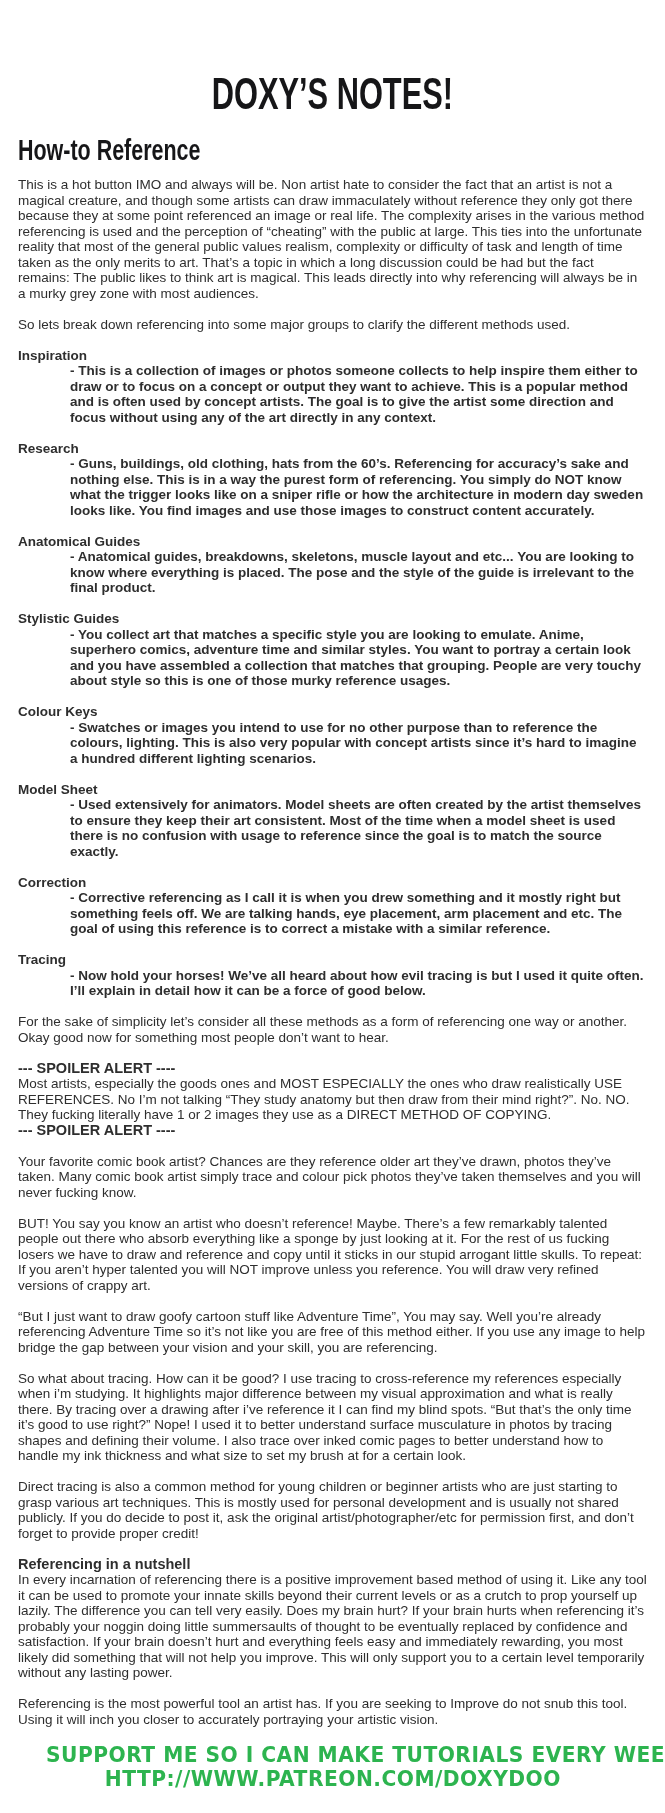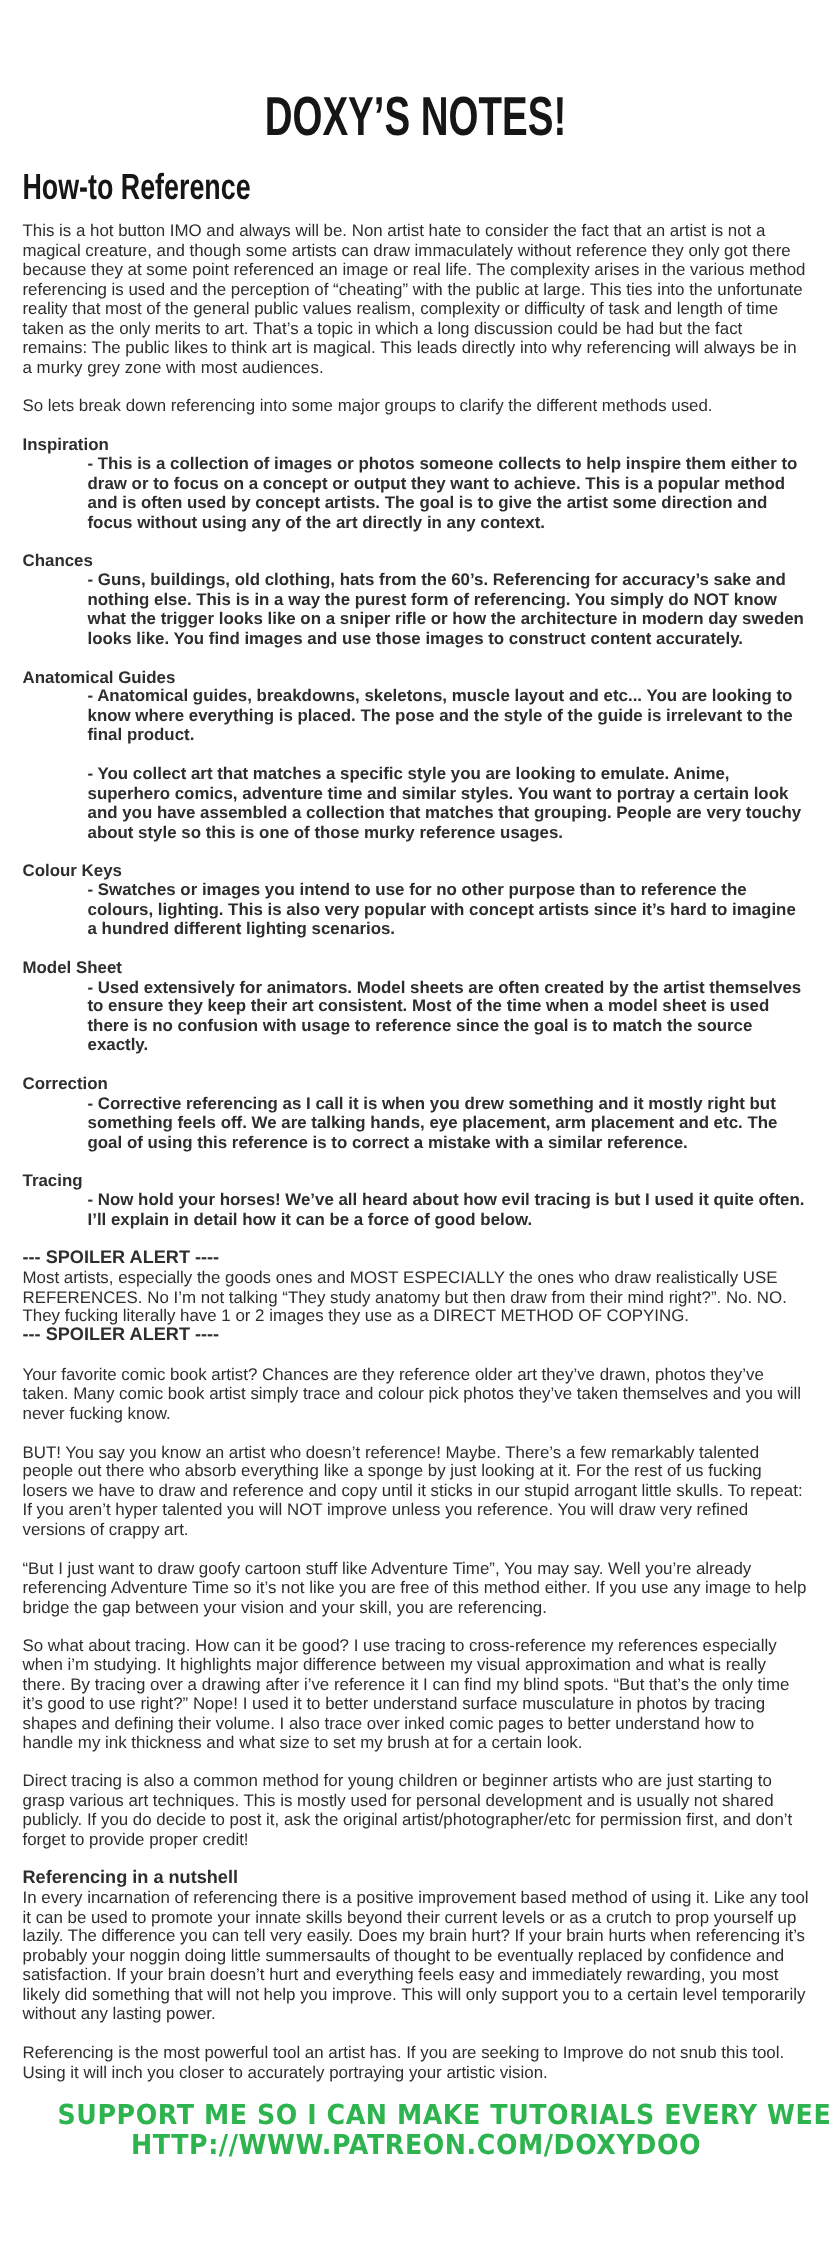--- a/index.html
+++ b/index.html
@@ -83,30 +83,31 @@
 
   <p>This is a hot button IMO and always will be. Non artist hate to consider the fact that an artist is not a magical creature, and though some artists can draw immaculately without reference they only got there because they at some point referenced an image or real life. The complexity arises in the various method referencing is used and the perception of “cheating” with the public at large. This ties into the unfortunate reality that most of the general public values realism, complexity or difficulty of task and length of time taken as the only merits to art. That’s a topic in which a long discussion could be had but the fact remains: The public likes to think art is magical. This leads directly into why referencing will always be in a murky grey zone with most audiences.</p>
   <p>So lets break down referencing into some major groups to clarify the different methods used.</p>
 
   <div class="section">
     <div class="section-heading">Inspiration</div>
     <div class="section-body">- This is a collection of images or photos someone collects to help inspire them either to draw or to focus on a concept or output they want to achieve. This is a popular method and is often used by concept artists. The goal is to give the artist some direction and focus without using any of the art directly in any context.</div>
   </div>
 
   <div class="section">
-    <div class="section-heading">Chances</div>
+    <div class="section-heading">Research</div>
     <div class="section-body">- Guns, buildings, old clothing, hats from the 60’s. Referencing for accuracy’s sake and nothing else. This is in a way the purest form of referencing. You simply do NOT know what the trigger looks like on a sniper rifle or how the architecture in modern day sweden looks like. You find images and use those images to construct content accurately.</div>
   </div>
 
   <div class="section">
     <div class="section-heading">Anatomical Guides</div>
     <div class="section-body">- Anatomical guides, breakdowns, skeletons, muscle layout and etc... You are looking to know where everything is placed. The pose and the style of the guide is irrelevant to the final product.</div>
   </div>
 
   <div class="section">
+    <div class="section-heading">Stylistic Guides</div>
     <div class="section-body">- You collect art that matches a specific style you are looking to emulate. Anime, superhero comics, adventure time and similar styles. You want to portray a certain look and you have assembled a collection that matches that grouping. People are very touchy about style so this is one of those murky reference usages.</div>
   </div>
 
   <div class="section">
     <div class="section-heading">Colour Keys</div>
     <div class="section-body">- Swatches or images you intend to use for no other purpose than to reference the colours, lighting. This is also very popular with concept artists since it’s hard to imagine a hundred different lighting scenarios.</div>
   </div>
 
   <div class="section">
     <div class="section-heading">Model Sheet</div>
@@ -116,20 +117,21 @@
   <div class="section">
     <div class="section-heading">Correction</div>
     <div class="section-body">- Corrective referencing as I call it is when you drew something and it mostly right but something feels off. We are talking hands, eye placement, arm placement and etc. The goal of using this reference is to correct a mistake with a similar reference.</div>
   </div>
 
   <div class="section">
     <div class="section-heading">Tracing</div>
     <div class="section-body">- Now hold your horses! We’ve all heard about how evil tracing is but I used it quite often. I’ll explain in detail how it can be a force of good below.</div>
   </div>
 
+  <p>For the sake of simplicity let’s consider all these methods as a form of referencing one way or another. Okay good now for something most people don’t want to hear.</p>
 
   <div class="spoiler-block">
     <div class="spoiler-line">--- SPOILER ALERT ----</div>
     <div>Most artists, especially the goods ones and MOST ESPECIALLY the ones who draw realistically USE REFERENCES. No I’m not talking “They study anatomy but then draw from their mind right?”. No. NO. They fucking literally have 1 or 2 images they use as a DIRECT METHOD OF COPYING.</div>
     <div class="spoiler-line">--- SPOILER ALERT ----</div>
   </div>
 
   <p>Your favorite comic book artist? Chances are they reference older art they’ve drawn, photos they’ve taken. Many comic book artist simply trace and colour pick photos they’ve taken themselves and you will never fucking know.</p>
   <p>BUT! You say you know an artist who doesn’t reference! Maybe. There’s a few remarkably talented people out there who absorb everything like a sponge by just looking at it. For the rest of us fucking losers we have to draw and reference and copy until it sticks in our stupid arrogant little skulls. To repeat: If you aren’t hyper talented you will NOT improve unless you reference. You will draw very refined versions of crappy art.</p>
   <p>“But I just want to draw goofy cartoon stuff like Adventure Time”, You may say. Well you’re already referencing Adventure Time so it’s not like you are free of this method either. If you use any image to help bridge the gap between your vision and your skill, you are referencing.</p>

